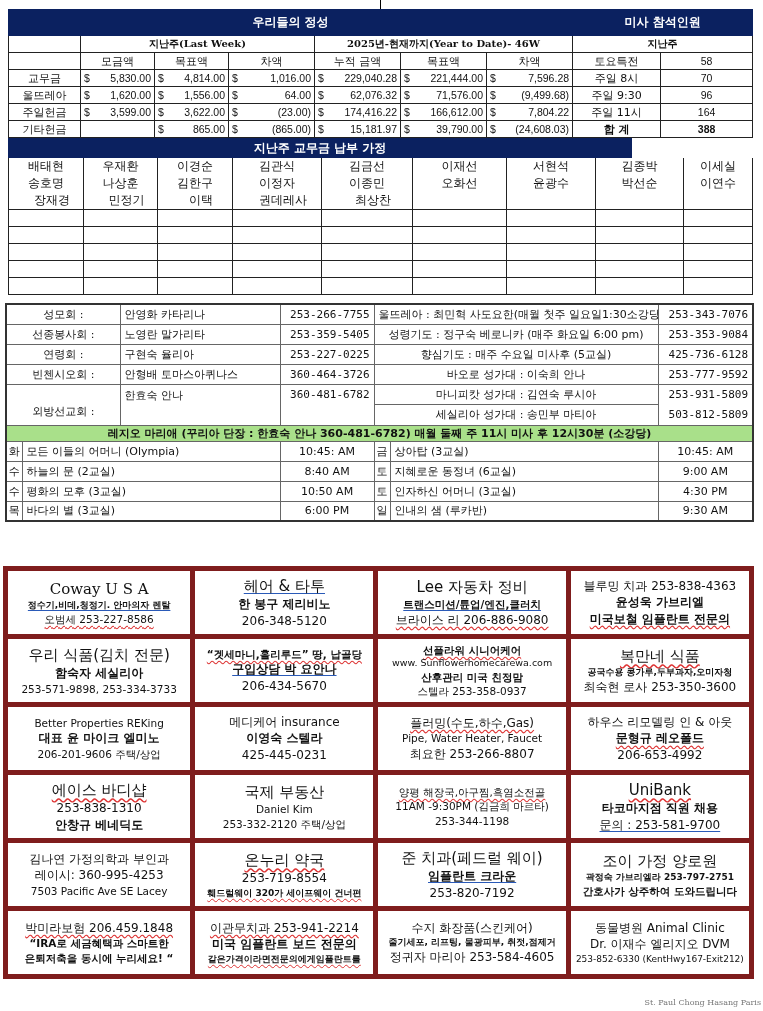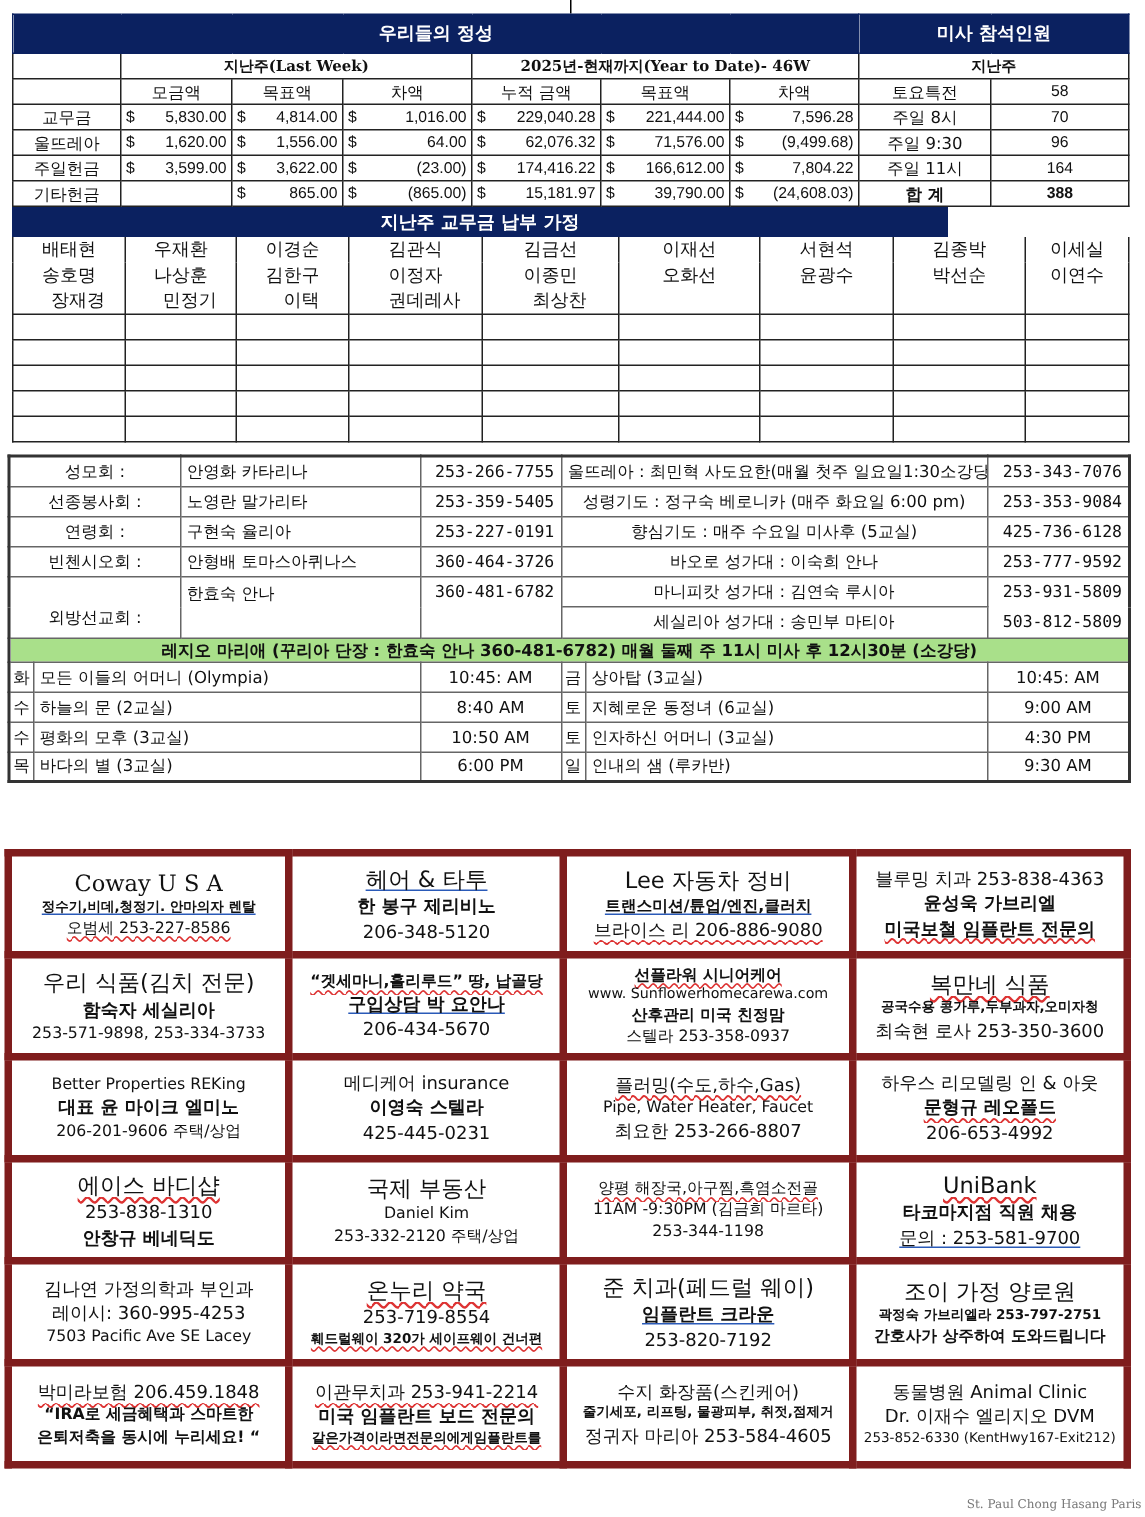--- a/index.html
+++ b/index.html
@@ -373,21 +373,21 @@
   <tr>
     <td colspan="2" class="c">선종봉사회 :</td>
     <td>노영란 말가리타</td>
     <td class="phone">253-359-5405</td>
     <td colspan="2" class="c">성령기도 : 정구숙 베로니카 (매주 화요일 6:00 pm)</td>
     <td class="phone">253-353-9084</td>
   </tr>
   <tr>
     <td colspan="2" class="c">연령회 :</td>
     <td>구현숙 율리아</td>
-    <td class="phone">253-227-0191</td>
+    <td class="phone">253-227-0225</td>
     <td colspan="2" class="c">향심기도 : 매주 수요일 미사후 (5교실)</td>
     <td class="phone">425-736-6128</td>
   </tr>
   <tr>
     <td colspan="2" class="c">빈첸시오회 :</td>
     <td>안형배 토마스아퀴나스</td>
     <td class="phone">360-464-3726</td>
     <td colspan="2" class="c">바오로 성가대 : 이숙희 안나</td>
     <td class="phone">253-777-9592</td>
   </tr>

